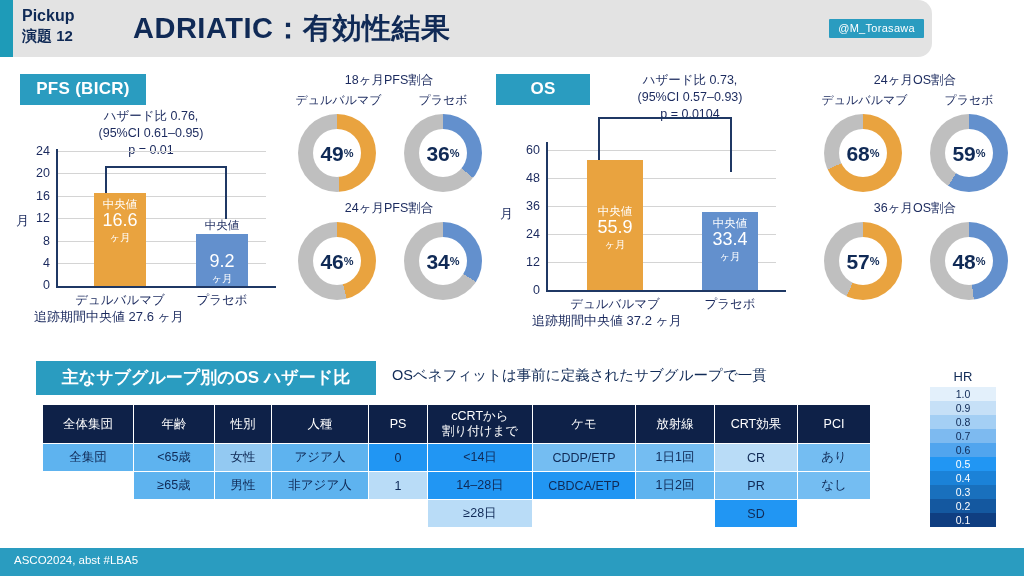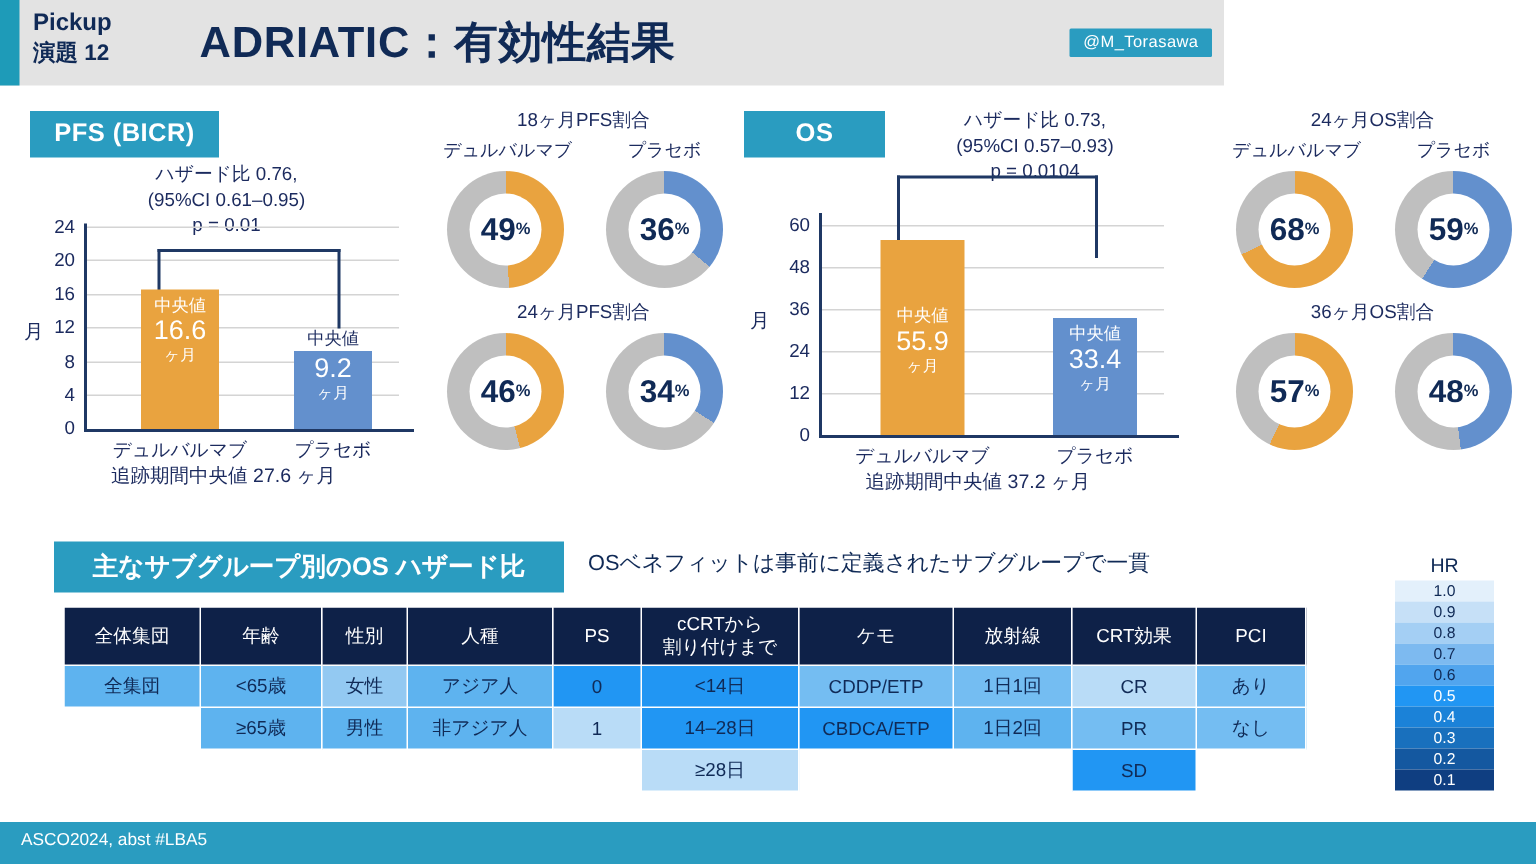--- a/index.html
+++ b/index.html
@@ -6,21 +6,21 @@
   html,body{margin:0;padding:0;}
   body{
     width:1024px;height:576px;position:relative;overflow:hidden;
     background:#ffffff;
     font-family:"Liberation Sans","DejaVu Sans",sans-serif;
     color:#1b2a5e;
   }
   .slide{position:absolute;inset:0;}
 
   
-  .header{position:absolute;left:0;top:0;width:816px;height:57px;background:#e3e3e3;}
+  .header{position:absolute;left:0;top:0;width:932px;height:57px;background:#e3e3e3;border-radius:14px;}
   .header-accent{position:absolute;left:0;top:0;width:13px;height:57px;background:#1e9bb8;}
   .pickup{
     position:absolute;left:22px;top:5px;width:100px;
     font-size:16px;font-weight:bold;line-height:1.32;color:#102a56;
   }
   .pickup .l2{font-size:15px;}
   .slide-title{
     position:absolute;left:133px;top:9px;
     font-size:29px;font-weight:bold;letter-spacing:.5px;color:#102a56;
   }
@@ -48,21 +48,21 @@
   .xaxis-line{position:absolute;background:#1f3864;height:2px;}
   .gridline{position:absolute;height:1px;background:#d4d4d4;}
   .ytick{position:absolute;font-size:12.5px;text-align:right;color:#1b2a5e;}
   .bar{position:absolute;text-align:center;color:#ffffff;}
   .bar .med{display:block;font-size:11.5px;line-height:1.25;padding-top:4px;}
   .bar .val{display:block;font-size:18px;line-height:1.05;}
   .bar .unit{display:block;font-size:10.5px;line-height:1.35;}
   .bar-orange{background:#e9a33f;}
   .bar-blue{background:#6390cd;}
   .xlabel{position:absolute;font-size:12.5px;text-align:center;color:#1b2a5e;}
-  .footnote-c{position:absolute;font-size:13px;text-align:center;color:#1b2a5e;width:100%;}
+  .footnote-c{position:absolute;font-size:13px;text-align:left;color:#1b2a5e;width:100%;}
   .bracket{position:absolute;border:2px solid #1f3864;border-bottom:none;}
 
   
   .donut-group{position:absolute;}
   .donut-title{position:absolute;font-size:12.5px;text-align:center;color:#1b2a5e;width:100%;}
   .arm-label{position:absolute;font-size:12px;text-align:center;color:#1b2a5e;}
   .donut{position:absolute;width:78px;height:78px;border-radius:50%;}
   .donut .hole{
     position:absolute;left:50%;top:50%;transform:translate(-50%,-50%);
     width:48px;height:48px;border-radius:50%;background:#fff;
@@ -152,21 +152,21 @@
       <div class="xaxis-line" style="left:42px;top:178px;width:220px;"></div>
 
       <div class="bracket" style="left:91px;top:58px;width:118px;height:51px;"></div>
 
       <div class="bar bar-orange" style="left:80px;top:85px;width:52px;height:93px;">
         <span class="med">中央値</span>
         <span class="val">16.6</span>
         <span class="unit">ヶ月</span>
       </div>
       <div class="bar bar-blue" style="left:182px;top:126px;width:52px;height:52px;">
-        <span class="val" style="padding-top:2px;">9.2</span>
+        <span class="val" style="padding-top:18px;">9.2</span>
         <span class="unit">ヶ月</span>
       </div>
       <div style="position:absolute;left:182px;top:110px;width:52px;text-align:center;font-size:11.5px;color:#1b2a5e;">中央値</div>
 
       <div class="xlabel" style="left:60px;top:184px;width:92px;">デュルバルマブ</div>
       <div class="xlabel" style="left:168px;top:184px;width:80px;">プラセボ</div>
     </div>
 
     <div class="footnote-c" style="left:20px;top:200px;width:230px;">追跡期間中央値 27.6 ヶ月</div>
   </div>

